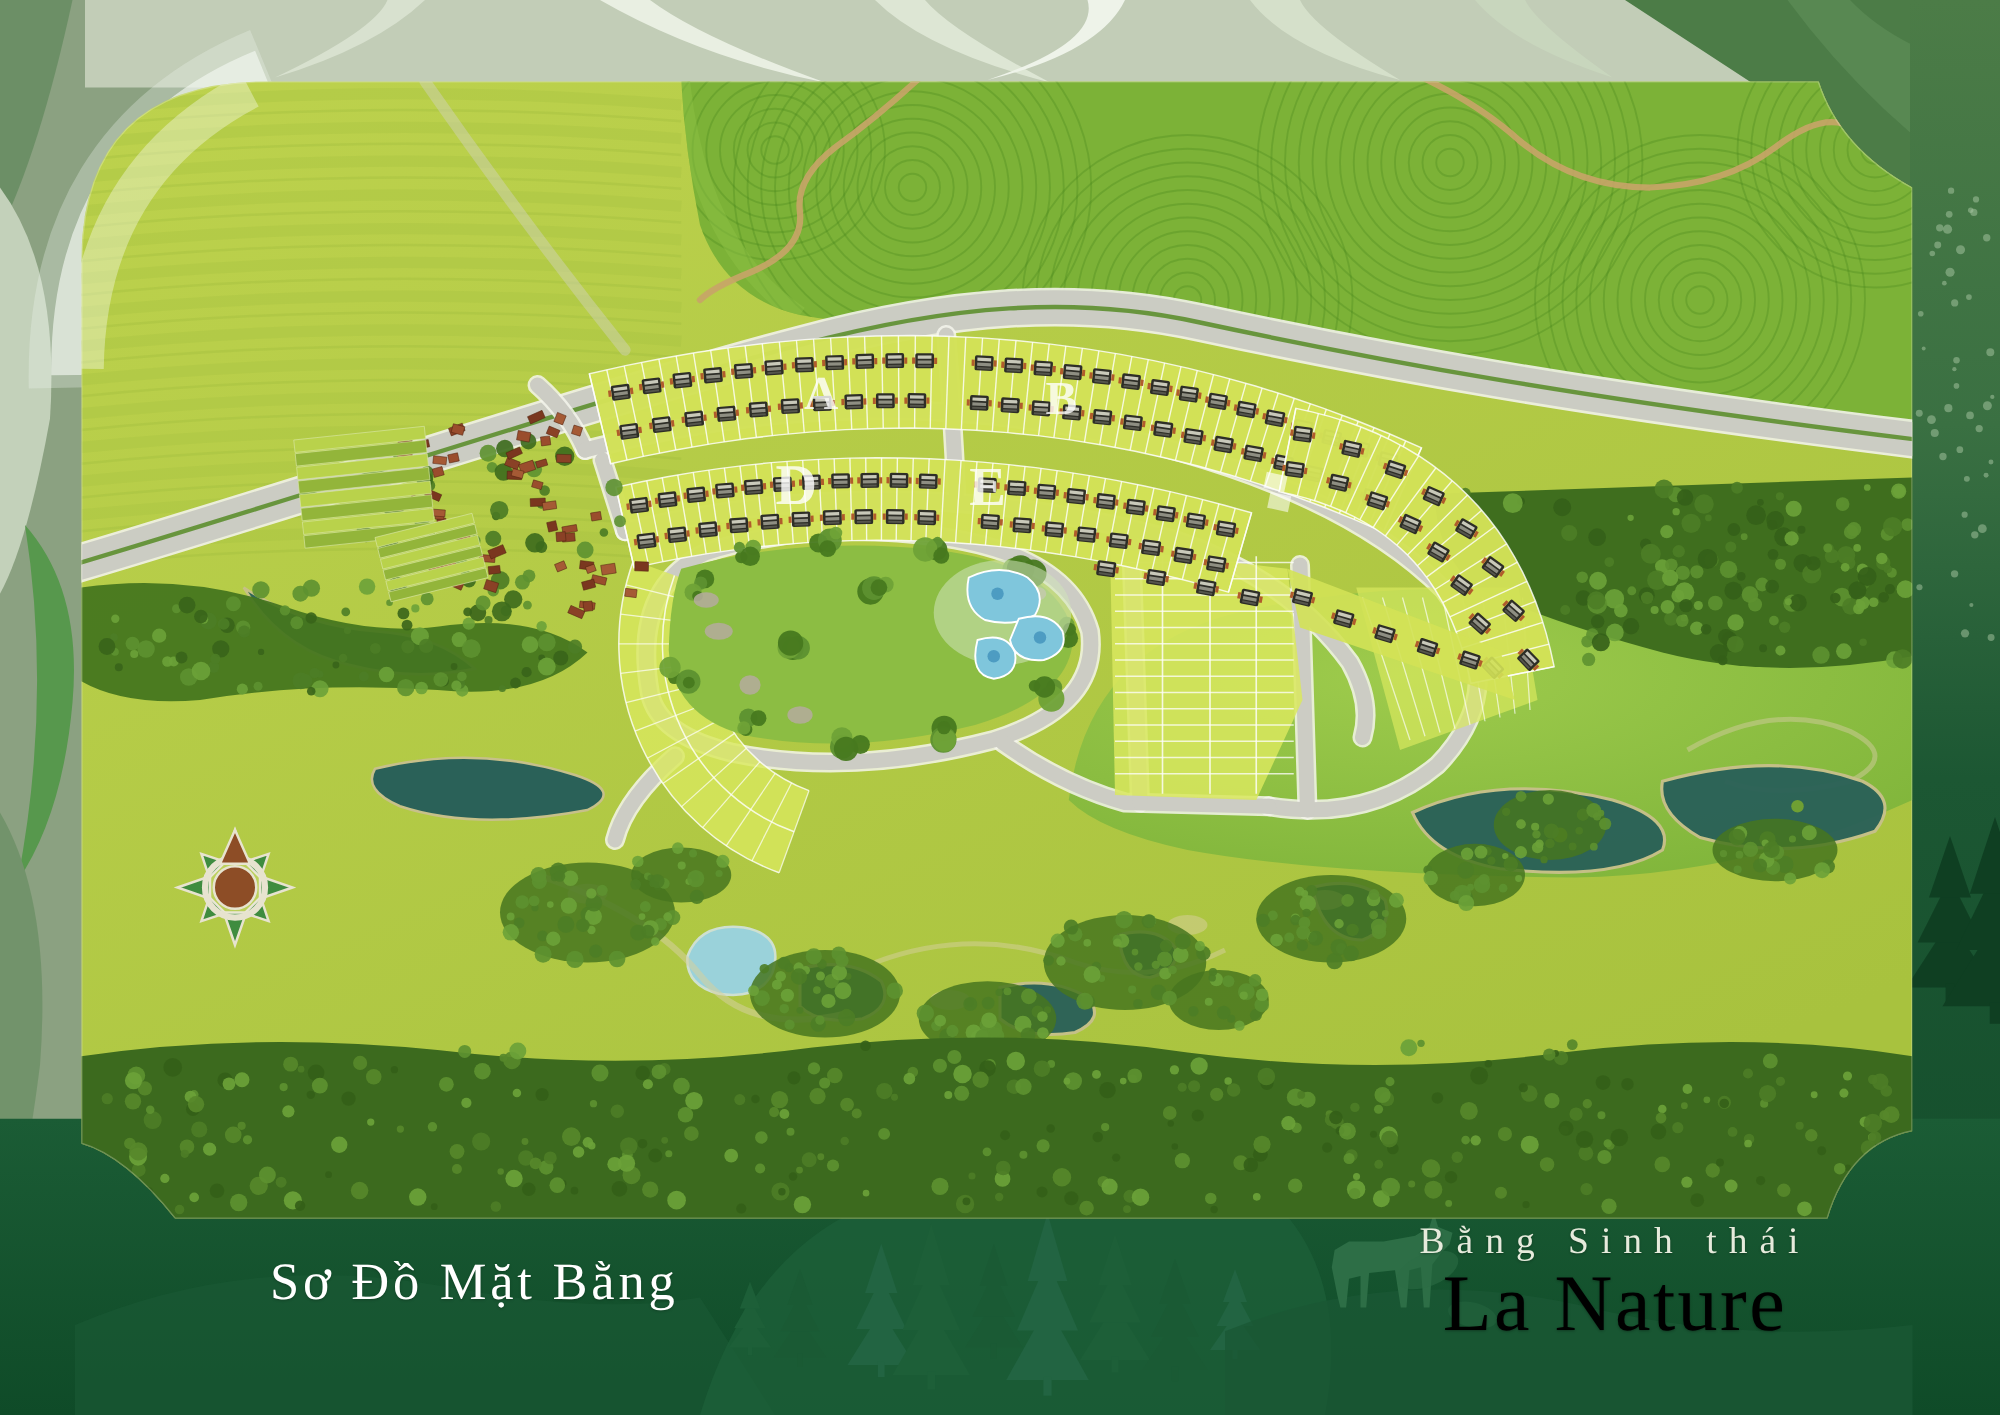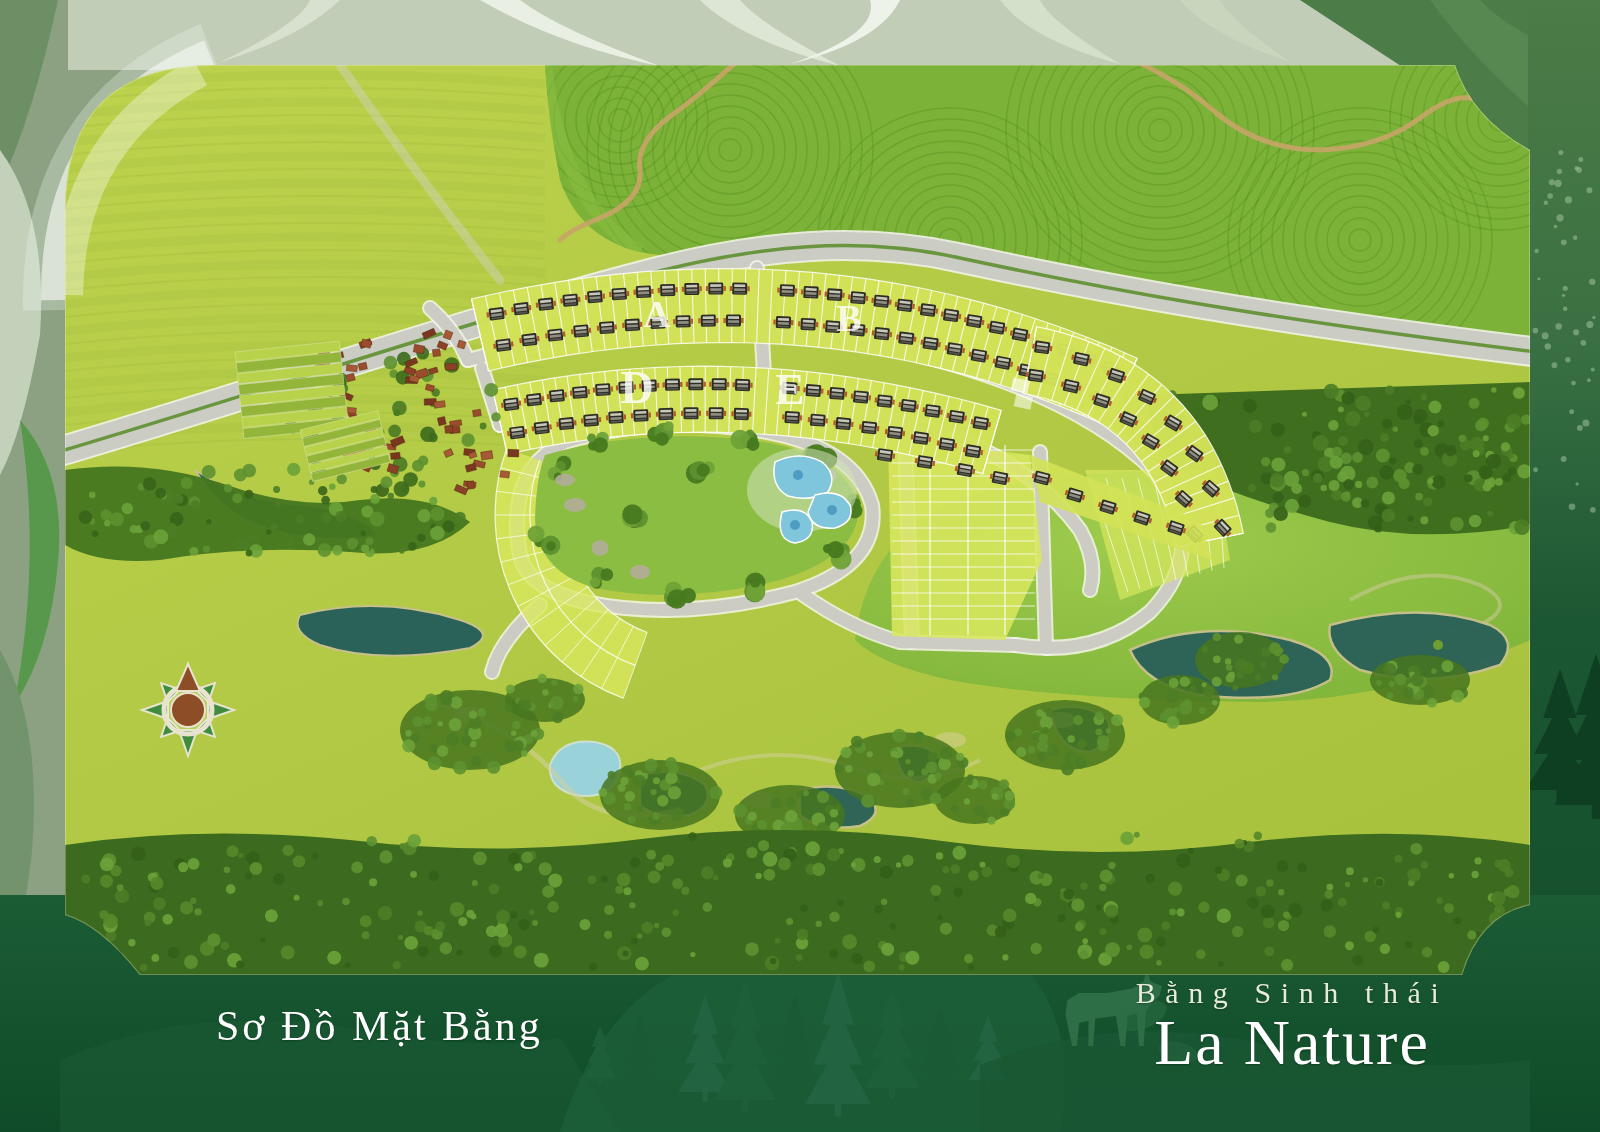--- a/index.html
+++ b/index.html
@@ -5,21 +5,21 @@
   html,body{margin:0;padding:0;background:#6e8c67;}
   .stage{position:relative;width:1600px;height:1132px;overflow:hidden;
          font-family:"Liberation Serif",serif;}
   .stage svg{position:absolute;left:0;top:0;}
   .plan-title{position:absolute;left:168px;top:1002px;width:500px;
     font-size:42px;letter-spacing:3px;color:#ffffff;white-space:nowrap;
     text-shadow:0 1px 2px rgba(0,0,0,.25);margin-left:48px;}
   .brand-block{position:absolute;left:1092px;top:976px;width:400px;text-align:center;}
   .tagline{font-size:30px;letter-spacing:.32em;color:#e6ebdc;white-space:nowrap;
     text-shadow:0 1px 2px rgba(0,0,0,.3);}
-  .brand{font-size:64px;letter-spacing:2px;color:#ffffff;line-height:1.02;
+  .brand{font-size:64px;letter-spacing:2px;color:#000000;line-height:1.02;
     text-shadow:0 1px 2px rgba(0,0,0,.3);}
   .zone{font-family:"Liberation Serif",serif;font-weight:600;fill:#ffffff;
     fill-opacity:.8;text-anchor:middle;}
 </style>
 </head>
 <body>
 
 <div class="stage">
 
 <svg id="bg-svg" width="1600" height="1132" viewBox="0 0 1600 1132">

